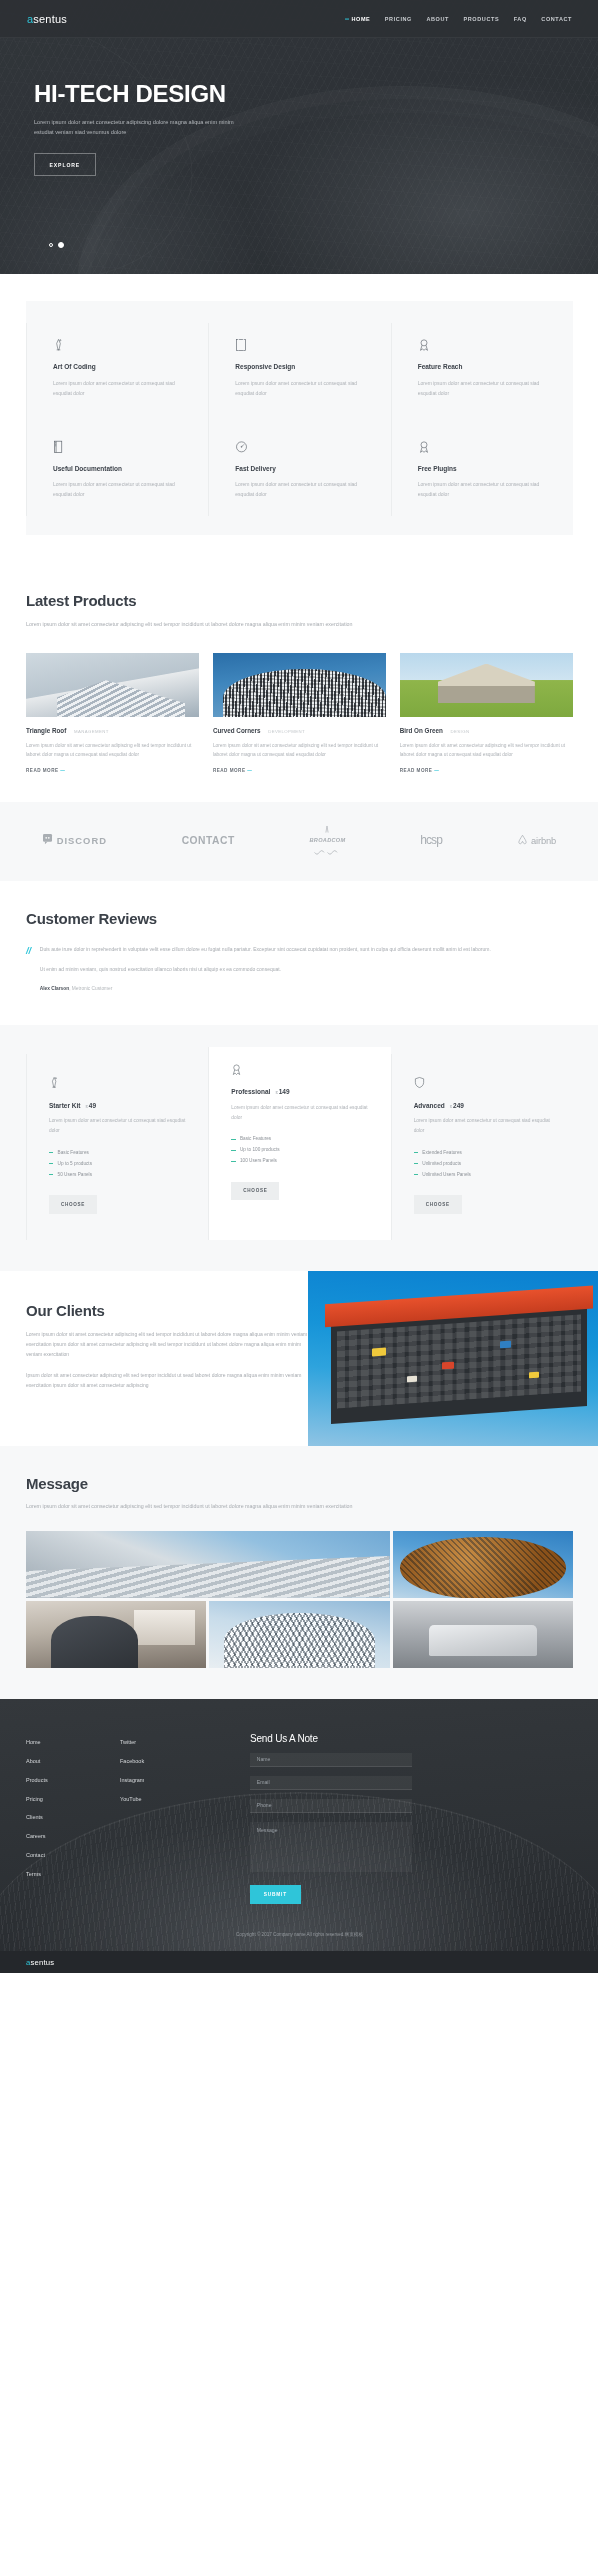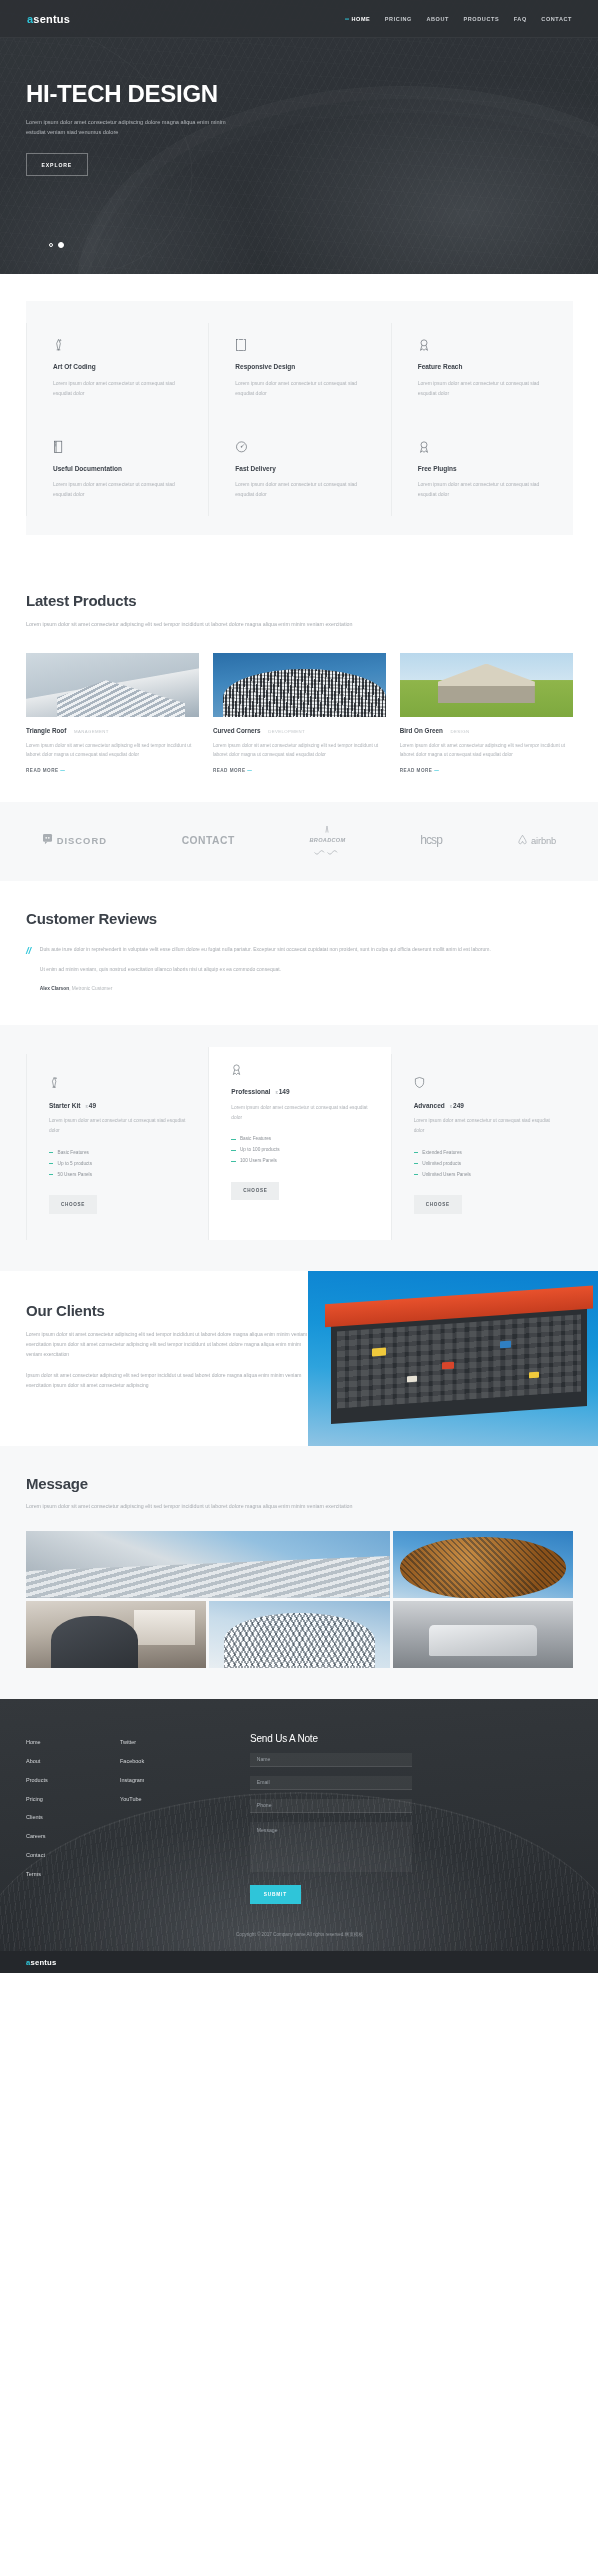--- a/index.html
+++ b/index.html
@@ -51,35 +51,35 @@
   .hero-veil { position:absolute; inset:0; background: rgba(40,44,48,.45); }
 
   .navbar {
     position: relative; z-index: 6;
     height: 38px;
     display: flex; align-items: center; justify-content: space-between;
     padding: 0 27px;
     background: rgba(44,48,52,.92);
     border-bottom: 0.9px solid rgba(255,255,255,.05);
   }
-  .logo { font-size: 11px; font-weight: bold; color: #fff; letter-spacing: 0.2px; }
+  .logo { font-size: 11px; font-weight: normal; color: #fff; letter-spacing: 0.2px; }
   .logo .accent { color: #2fc5d9; }
   .nav-links { display: flex; align-items: center; gap: 14.5px; }
   .nav-link {
     font-size: 5.5px; letter-spacing: 0.6px; font-weight: bold;
     color: #c9ccd0; text-transform: uppercase; cursor: pointer;
     white-space: nowrap;
   }
   .nav-link.active { color: #ffffff; position: relative; padding-left: 6.8px; }
   .nav-link.active::before {
     content:""; position:absolute; left:0; top:50%; transform:translateY(-50%);
     width: 4.3px; height: 0.9px; background: #2fc5d9;
   }
 
-  .hero-content { position: relative; z-index: 5; padding: 44px 0 0 26px; }
+  .hero-content { position: relative; z-index: 5; padding: 44px 0 0 26px; margin-left: 8px; }
   .hero-title {
     font-size: 24px; font-weight: bold; color: #ffffff;
     letter-spacing: -0.3px; line-height: 1;
   }
   .hero-sub {
     margin-top: 11px;
     font-size: 5.6px; color: #b3b7bb; line-height: 1.85; max-width: 214px;
   }
   .hero-btn {
     margin-top: 15.4px;

